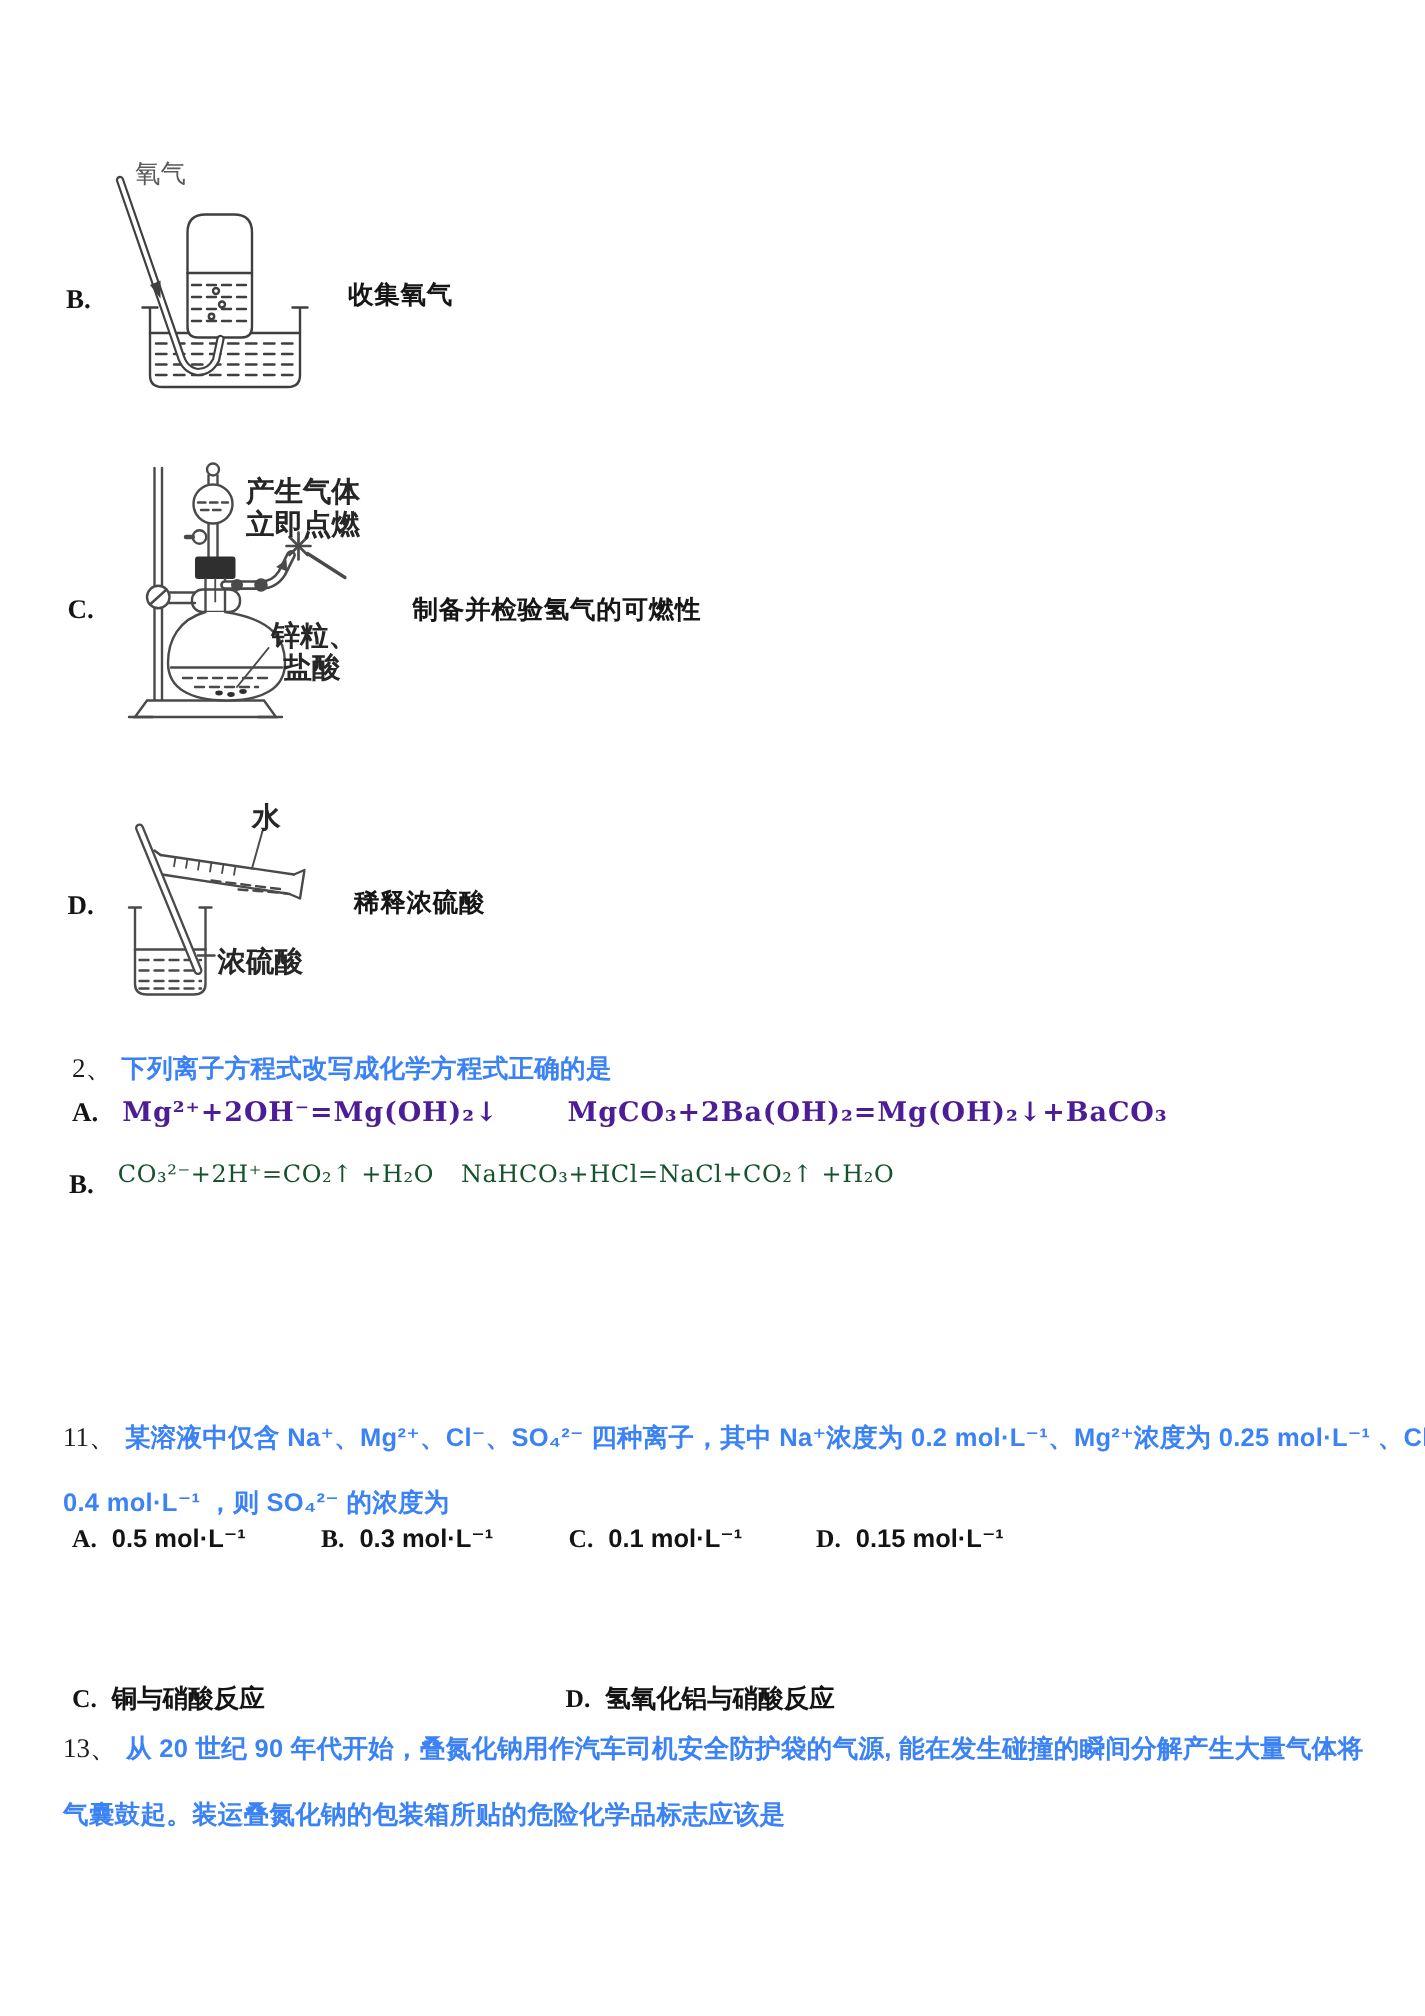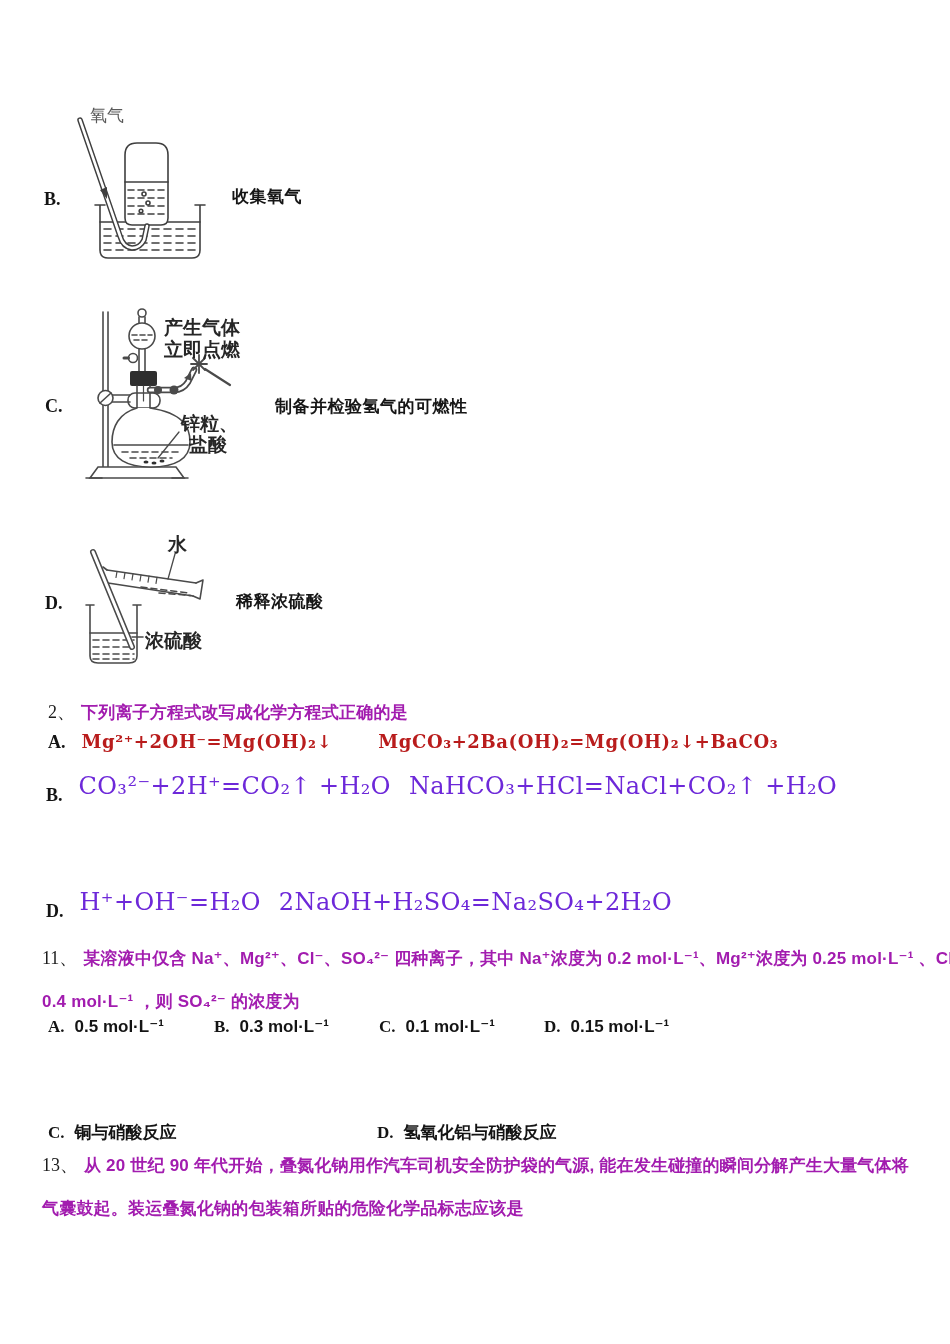--- a/index.html
+++ b/index.html
@@ -15,27 +15,27 @@
 
   .opt-letter {
     font-family:"Liberation Serif","DejaVu Serif",serif;
     font-weight:700; font-size:18px; color:#141414;
   }
   .caption { font-weight:700; font-size:17px; color:#161616; letter-spacing:0.5px; }
   .qnum {
     font-family:"Liberation Serif","DejaVu Serif",serif;
     font-size:18px; font-weight:400; color:#1c1c1c; margin-right:6px;
   }
-  .stem { font-weight:700; font-size:17px; color:#a21caf; letter-spacing:0.2px; }
+  .stem { font-weight:700; font-size:17px; color:#3b82f6; letter-spacing:0.2px; }
 
   .eqrow { white-space:nowrap; }
   .eqrow .opt-letter { margin-right:16px; }
   .eq { font-family:"DejaVu Serif","Liberation Serif",serif; }
-  .eq-bold { font-weight:700; font-size:18px; color:#b91c1c; letter-spacing:0.6px; }
-  .eq-gray { font-size:24px; color:#6d28d9; letter-spacing:0.4px; }
+  .eq-bold { font-weight:700; font-size:18px; color:#4c1d95; letter-spacing:0.6px; }
+  .eq-gray { font-size:16px; color:#14532d; letter-spacing:0.4px; }
   .gap-wide { margin-right:46px; }
   .gap-mid  { margin-right:18px; }
   .eqrow-gray .opt-letter { position:relative; top:7px; }
 
   .choice { font-weight:700; font-size:17px; color:#141414; white-space:nowrap; }
   .choice .opt-letter { margin-right:10px; font-size:17px; }
   .q11row .choice { position:absolute; top:0; }
   .q12row .choice { position:absolute; top:0; }
 
   .para { line-height:43px; }
@@ -206,23 +206,20 @@
 
   <div class="abs eqrow" style="left:48px;top:731px">
     <span class="opt-letter">A.</span><span class="eq eq-bold gap-wide">Mg²⁺+2OH⁻=Mg(OH)₂↓</span><span class="eq eq-bold">MgCO₃+2Ba(OH)₂=Mg(OH)₂↓+BaCO₃</span>
   </div>
 
   <div class="abs eqrow eqrow-gray" style="left:46px;top:772px">
     <span class="opt-letter">B.</span><span class="eq eq-gray gap-mid">CO₃²⁻+2H⁺=CO₂↑ +H₂O</span><span class="eq eq-gray">NaHCO₃+HCl=NaCl+CO₂↑ +H₂O</span>
   </div>
 
 
-  <div class="abs eqrow eqrow-gray" style="left:46px;top:888px">
-    <span class="opt-letter">D.</span><span class="eq eq-gray gap-mid">H⁺+OH⁻=H₂O</span><span class="eq eq-gray">2NaOH+H₂SO₄=Na₂SO₄+2H₂O</span>
-  </div>
 
   <div class="abs" style="left:42px;top:946px;white-space:nowrap">
     <span class="qnum">11、</span><span class="stem">某溶液中仅含 Na⁺、Mg²⁺、Cl⁻、SO₄²⁻ 四种离子，其中 Na⁺浓度为 0.2 mol·L⁻¹、Mg²⁺浓度为 0.25 mol·L⁻¹ 、Cl⁻ 浓度为</span>
   </div>
   <div class="abs" style="left:42px;top:990px">
     <span class="stem">0.4 mol·L⁻¹ ，则 SO₄²⁻ 的浓度为</span>
   </div>
 
   <div class="abs q11row" style="left:48px;top:1016px;width:860px;height:24px">
     <span class="choice" style="left:0">

